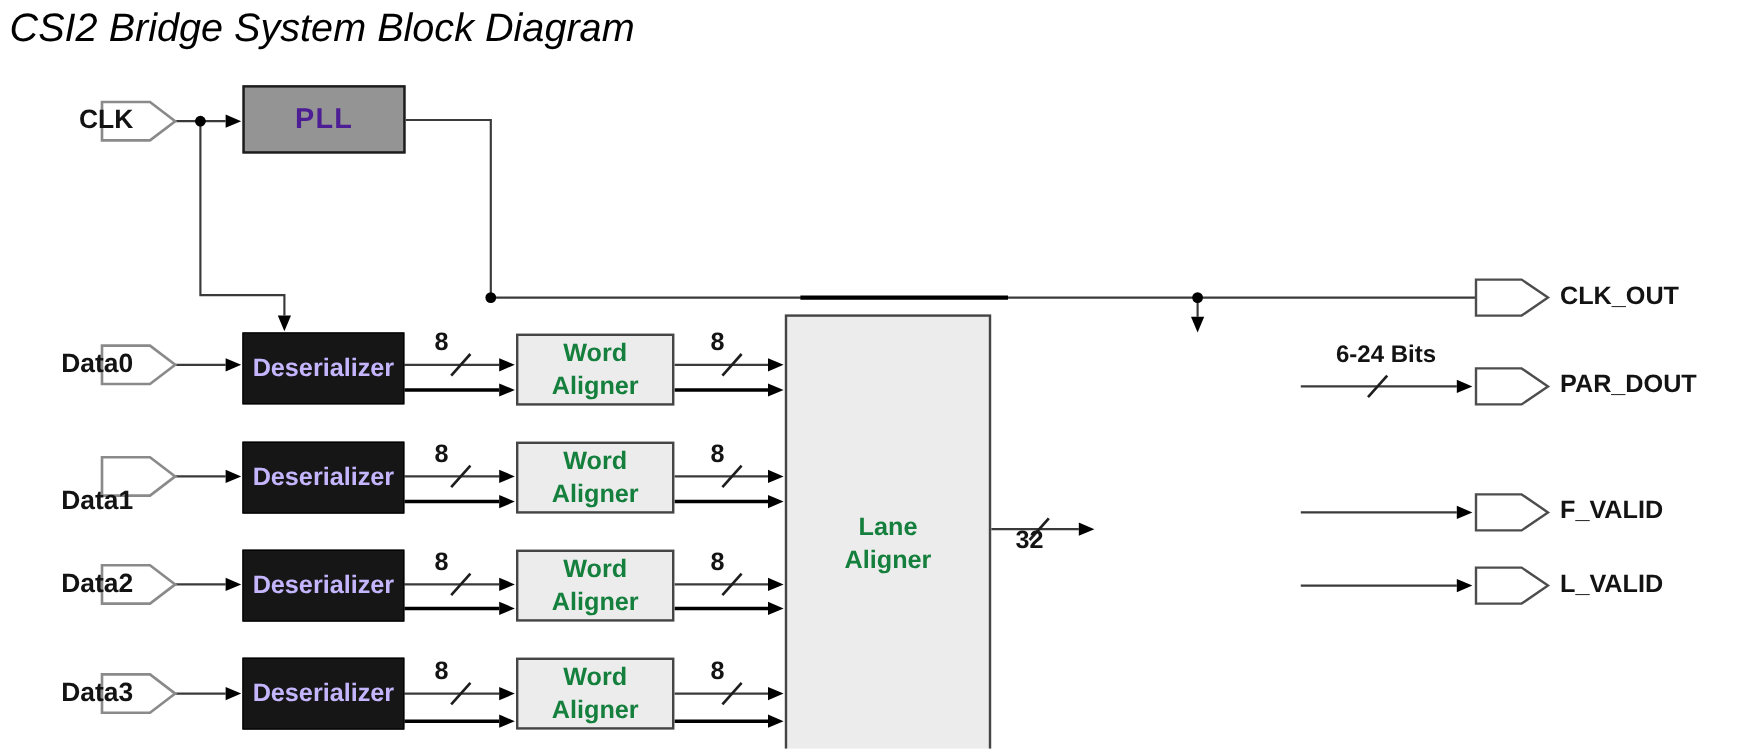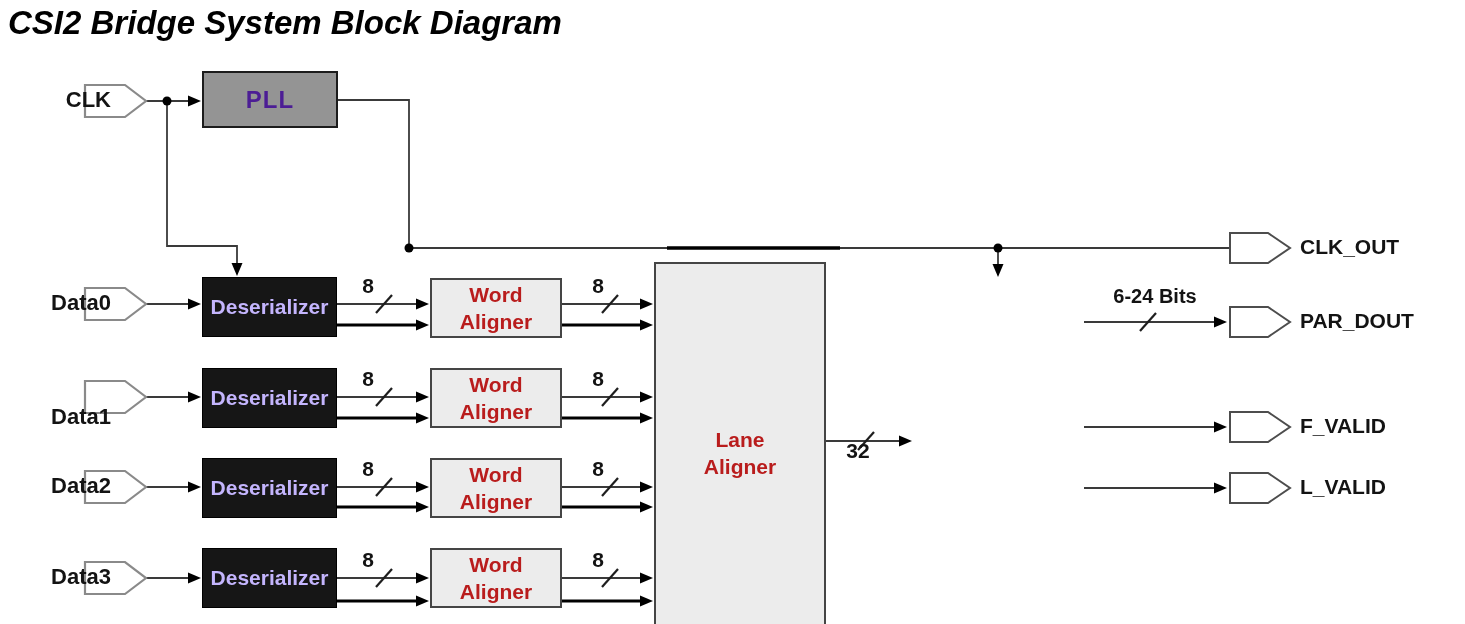--- a/index.html
+++ b/index.html
@@ -1,37 +1,37 @@
 <!DOCTYPE html>
 <html><head>
 <meta charset="utf-8">
 <style>
   html,body{margin:0;padding:0;background:#fff;}
   #canvas{
     position:relative;width:1465px;height:624px;background:#ffffff;overflow:hidden;
     font-family:"Liberation Sans", sans-serif;color:#131313;
   }
   #title{
-    position:absolute;left:8px;top:4px;font-size:33px;font-weight:bold;font-style:italic;
+    position:absolute;left:8px;top:4px;font-size:33px;font-weight:normal;font-style:italic;
     letter-spacing:0px;color:#000;white-space:nowrap;
   }
   svg.layer{position:absolute;left:0;top:0;width:1465px;height:624px;}
   .wire{stroke:#3a3a3a;stroke-width:1.8;fill:none;}
   .wire-bold{stroke:#000;stroke-width:2.9;fill:none;}
   .wire-thick{stroke:#000;stroke-width:3.4;fill:none;}
   .arrow{fill:#000;stroke:none;}
   .slash{stroke:#1e1e1e;stroke-width:2.2;fill:none;}
   .dot{fill:#000;stroke:none;}
   .port-in{fill:#ffffff;stroke:#8a8a8a;stroke-width:2.2;}
   .port-out{fill:#ffffff;stroke:#4d4d4d;stroke-width:2;}
   .block{
     position:absolute;display:flex;align-items:center;justify-content:center;
     text-align:center;box-sizing:border-box;white-space:pre-line;
   }
-  .block.light{background:#ececec;border:2px solid #454545;color:#b91c1c;font-size:21px;font-weight:600;line-height:27px;}
+  .block.light{background:#ececec;border:2px solid #454545;color:#15803d;font-size:21px;font-weight:600;line-height:27px;}
   .block.dark{background:#161616;border:1px solid #000;color:#c4b5fd;font-size:21px;font-weight:600;}
   .block.gray{background:#949494;border:2px solid #1c1c1c;color:#4c1d95;font-size:24px;font-weight:700;letter-spacing:1px;}
   .port-label{position:absolute;font-size:22px;font-weight:700;color:#131313;}
   .in-label{left:0;width:75px;text-align:right;padding-left:36px;}
   .out-label{left:1300px;width:170px;text-align:left;font-size:21px;font-weight:600;}
   .bus-label{
     position:absolute;transform:translateX(-50%);font-size:21px;font-weight:600;color:#131313;white-space:nowrap;
   }
 </style>
 </head>

